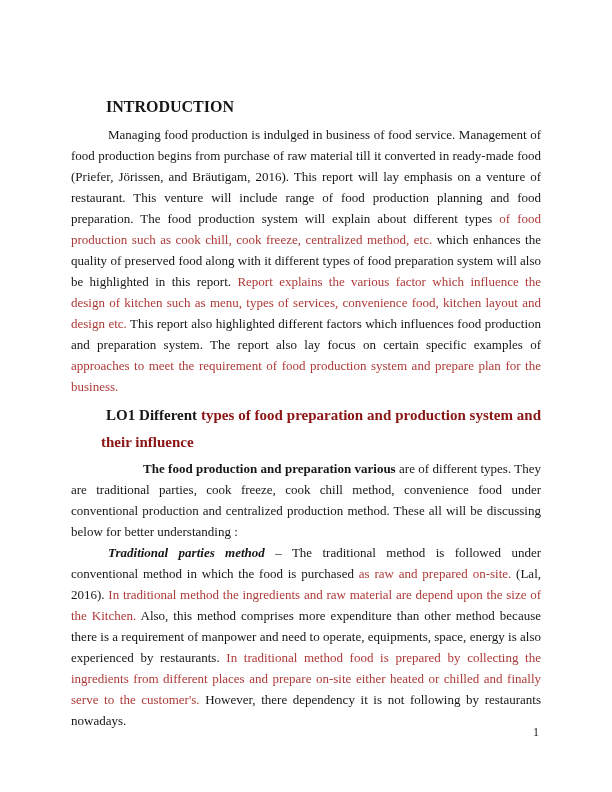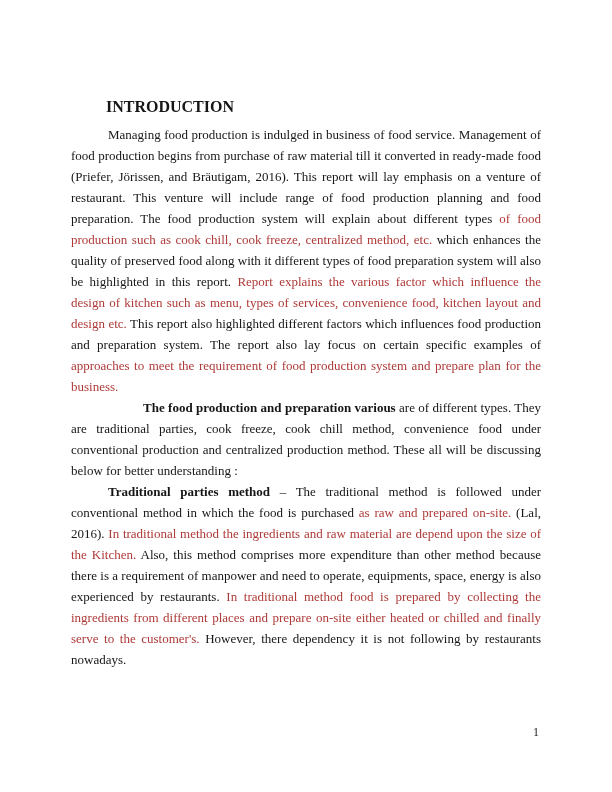--- a/index.html
+++ b/index.html
@@ -33,33 +33,34 @@
     line-height:27px;
     margin:5px 0 2px 0;
     padding-left:30px;
     text-indent:-30px;
     text-align:justify;
   }
   .seg{color:inherit;}
   .seg-r{color:#ad3a38;}
   .seg-b{font-weight:bold;margin-left:35px;}
   .seg-br{color:#8b1414;}
-  .seg-bi{font-weight:bold;margin-top:16px;}
+  .seg-bi{font-weight:bold;font-style:italic;margin-top:16px;}
   .page-number{
     position:absolute;
     right:73px;
     bottom:52px;
     font-size:12px;
     color:#222;
   }
 </style>
 </head>
 <body>
 
 <div class="page">
   <div>
       <div class="blk h1"><span class="seg seg-b">INTRODUCTION</span></div>
       <div class="blk p"><span class="seg">Managing food production is indulged in business of food service. Management of food production begins from purchase of raw material till it converted in ready-made food (Priefer, Jörissen, and Bräutigam, 2016). This report will lay emphasis on a venture of restaurant. This venture will include range of food production planning and food preparation. The food production system will explain about different types </span><span class="seg seg-r">of food production such as cook chill, cook freeze, centralized method, etc.</span><span class="seg"> which enhances the quality of preserved food along with it different types of food preparation system will also be highlighted in this report. </span><span class="seg seg-r">Report explains the various factor which influence the design of kitchen such as menu, types of services, convenience food, kitchen layout and design etc.</span><span class="seg"> This report also highlighted different factors which influences food production and preparation system. The report also lay focus on certain specific examples of </span><span class="seg seg-r">approaches to meet the requirement of food production system and prepare plan for the business.</span></div>
+      <div class="blk h2"><span class="seg seg-b">LO1 Different </span><span class="seg seg-br">types of food preparation and production system and their influence</span></div>
       <div class="blk p"><span class="seg seg-b">The food production and preparation various</span><span class="seg"> are of different types. They are traditional parties, cook freeze, cook chill method, convenience food under conventional production and centralized production method. These all will be discussing below for better understanding :</span></div>
       <div class="blk p"><span class="seg seg-bi">Traditional parties method</span><span class="seg"> – The traditional method is followed under conventional method in which the food is purchased </span><span class="seg seg-r">as raw and prepared on-site.</span><span class="seg"> (Lal, 2016). </span><span class="seg seg-r">In traditional method the ingredients and raw material are depend upon the size of the Kitchen.</span><span class="seg"> Also, this method comprises more expenditure than other method because there is a requirement of manpower and need to operate, equipments, space, energy is also experienced by restaurants. </span><span class="seg seg-r">In traditional method food is prepared by collecting the ingredients from different places and prepare on-site either heated or chilled and finally serve to the customer's.</span><span class="seg"> However, there dependency it is not following by restaurants nowadays.</span></div>
     </div>
   <div class="page-number">1</div>
 </div>
 
 </body></html>

